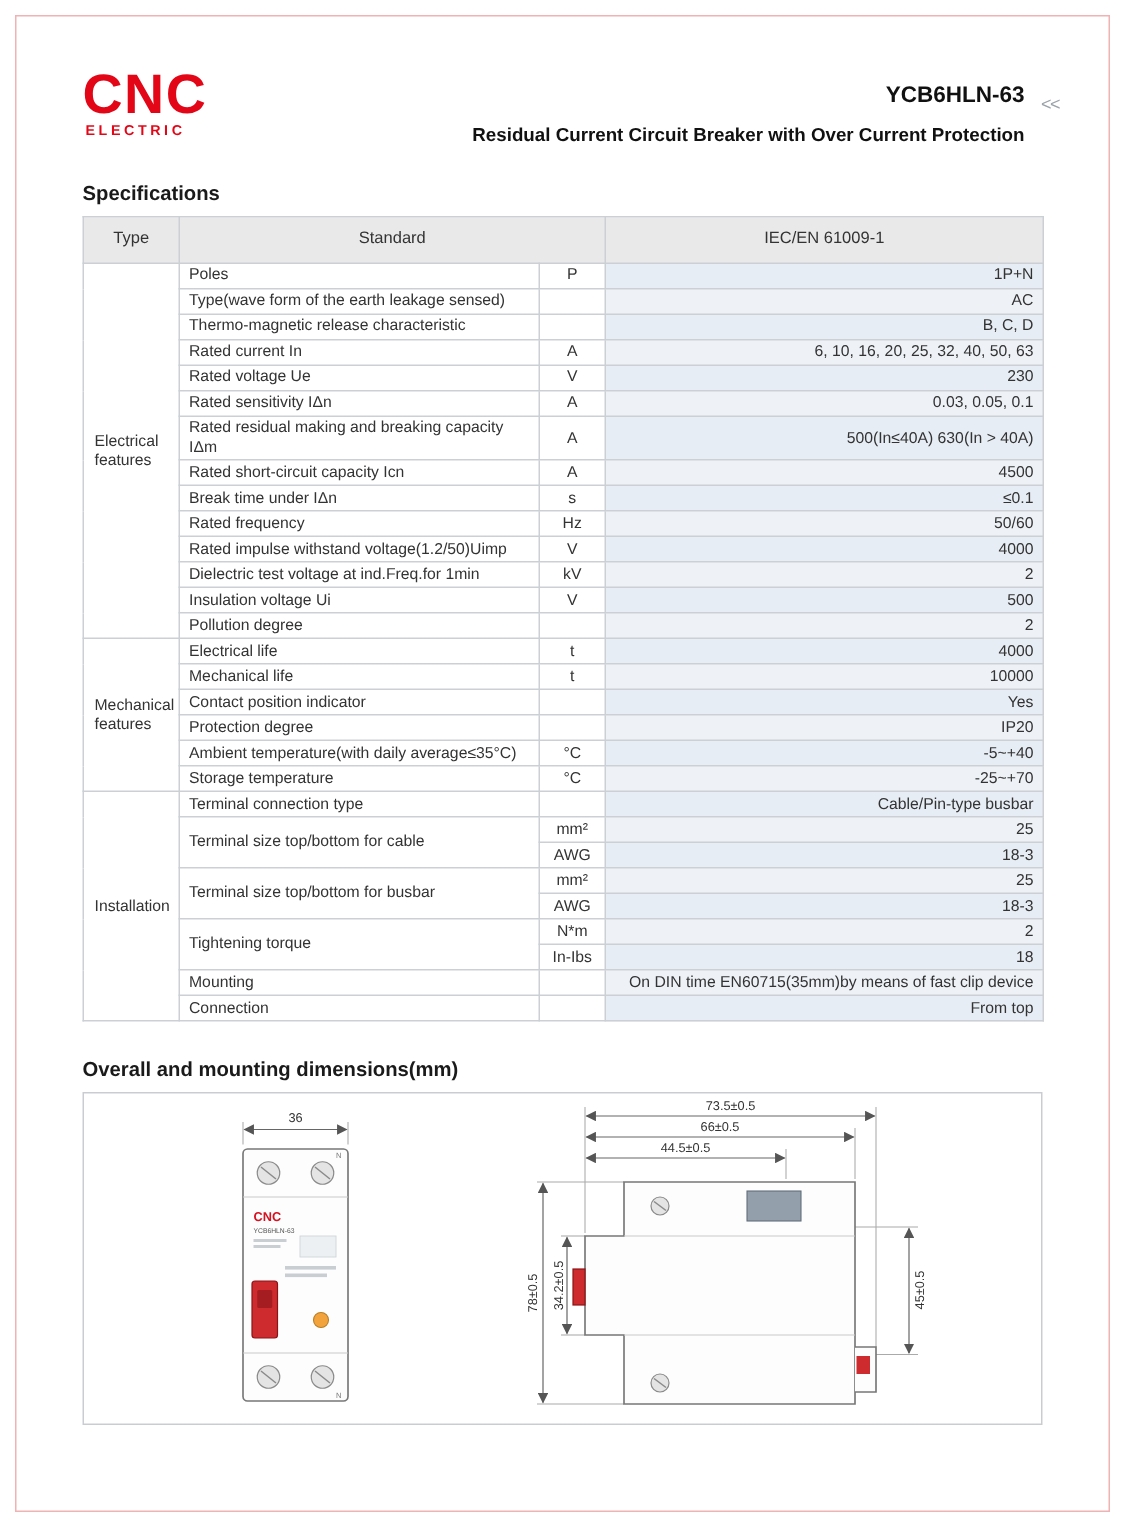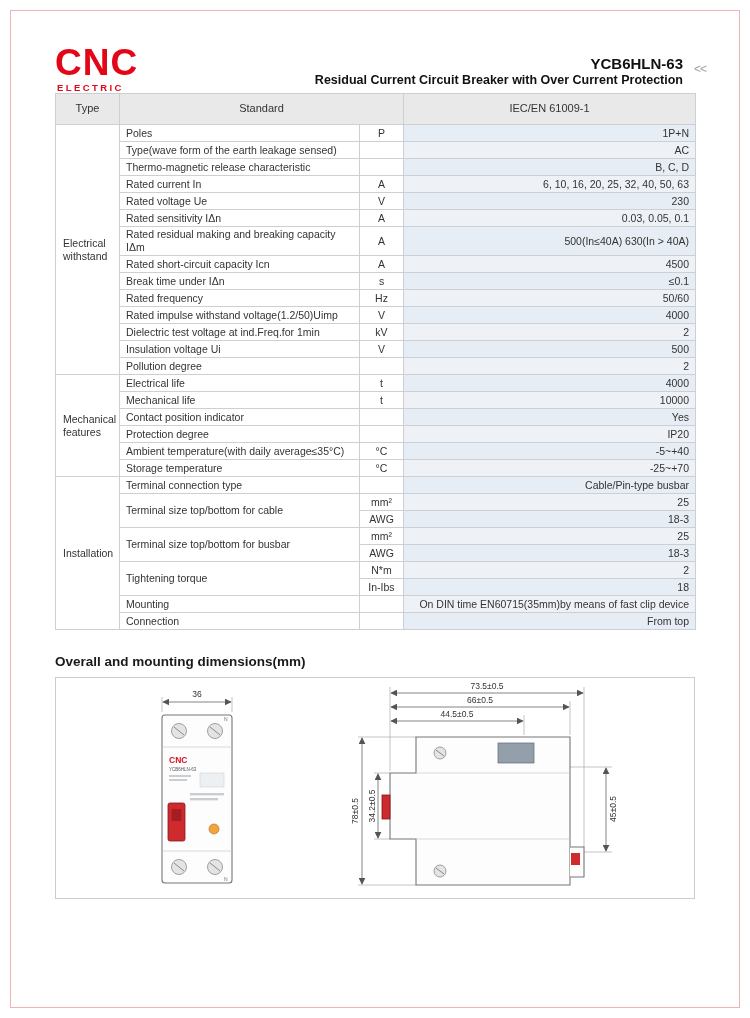--- a/index.html
+++ b/index.html
@@ -9,21 +9,21 @@
   .page { position:relative; width:750px; height:1018px; background:#fff; overflow:hidden; }
   .frame { position:absolute; left:10px; top:10px; right:10px; bottom:10px; border:1px solid #f0b2b2; pointer-events:none; }
   .content { position:absolute; left:55px; top:45px; width:640px; }
 
   
   .header { display:flex; justify-content:space-between; align-items:flex-start; }
   .logo-cnc { font-size:37px; font-weight:bold; color:#e30617; letter-spacing:1px; line-height:0.95; }
   .logo-electric { font-size:9.5px; font-weight:bold; color:#e30617; letter-spacing:2.4px; margin-top:2px; padding-left:2px; }
   .title-block { text-align:right; padding-top:10px; padding-right:12px; }
   .model-title { font-size:15px; font-weight:bold; color:#111; }
-  .subtitle { font-size:12.5px; font-weight:bold; color:#111; margin-top:1px; }
+  .subtitle { font-size:12.5px; font-weight:bold; color:#111; margin-top:11px; }
   .nav-marker { position:absolute; right:44px; top:62px; color:#9aa2aa; font-size:12px; letter-spacing:-1px; }
 
   .section-heading { font-size:13.5px; font-weight:bold; color:#1a1a1a; margin:24px 0 8px 0; }
 
   
   table.spec { border-collapse:collapse; width:640px; font-size:10.5px; color:#333; table-layout:fixed; }
   .spec th, .spec td { border:1px solid #ccd0d5; padding:1px 6px; height:17px; line-height:1.25; }
   .spec thead th { background:#e9e9ea; font-weight:normal; color:#333; text-align:center; height:31px; font-size:11px; }
   td.col-type  { text-align:left; padding-left:7px; vertical-align:middle; background:#fff; }
   td.col-label { text-align:left; background:#fff; }
@@ -67,38 +67,39 @@
       <div class="logo">
         <div class="logo-cnc">CNC</div>
         <div class="logo-electric">ELECTRIC</div>
       </div>
       <div class="title-block">
         <div class="model-title">YCB6HLN-63</div>
         <div class="subtitle">Residual Current Circuit Breaker with Over Current Protection</div>
       </div>
     </div>
 
+    <div class="section-heading">Specifications</div>
 
     <table class="spec">
       <colgroup>
         <col style="width:64px">
           <col style="width:240px">
           <col style="width:44px">
           <col style="width:292px">
       </colgroup>
       <thead>
         <tr>
           <th>Type</th>
           <th colspan="2">Standard</th>
           <th>IEC/EN 61009-1</th>
         </tr>
       </thead>
       <tbody>
           <tr>
-            <td class="col-type" rowspan="14">Electrical withstand</td>
+            <td class="col-type" rowspan="14">Electrical features</td>
             <td class="col-label">Poles</td>
             <td class="col-unit">P</td>
             <td class="col-value v-even">1P+N</td>
           </tr>
           <tr>
             <td class="col-label">Type(wave form of the earth leakage sensed)</td>
             <td class="col-unit"></td>
             <td class="col-value v-odd">AC</td>
           </tr>
           <tr>

